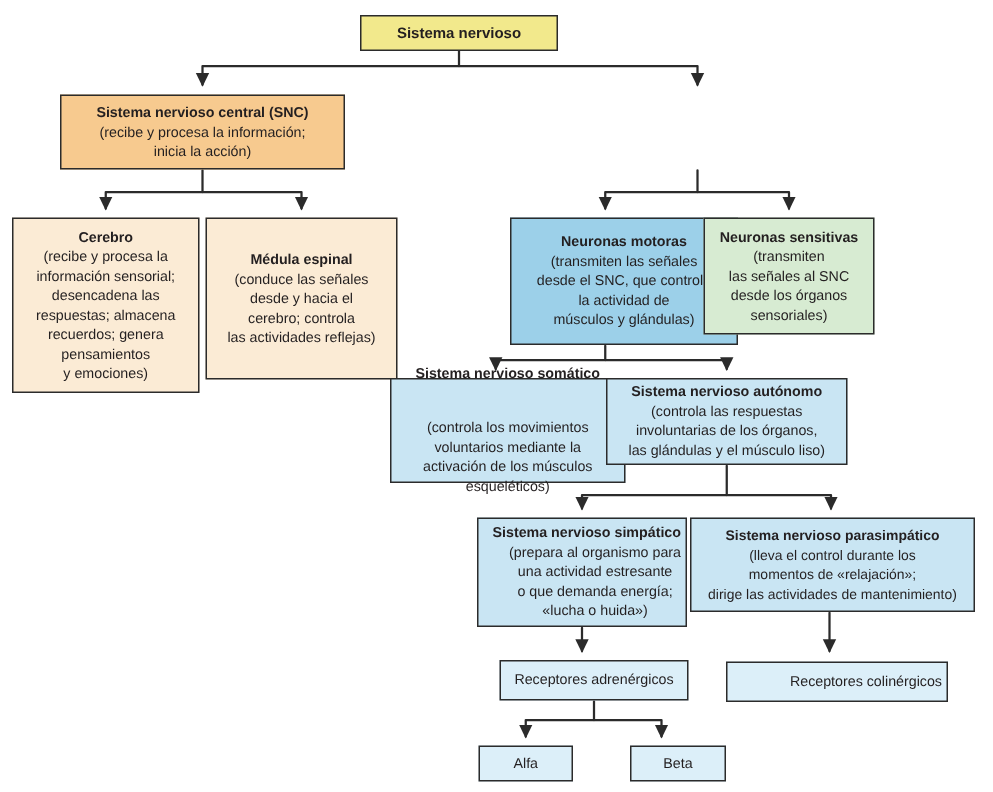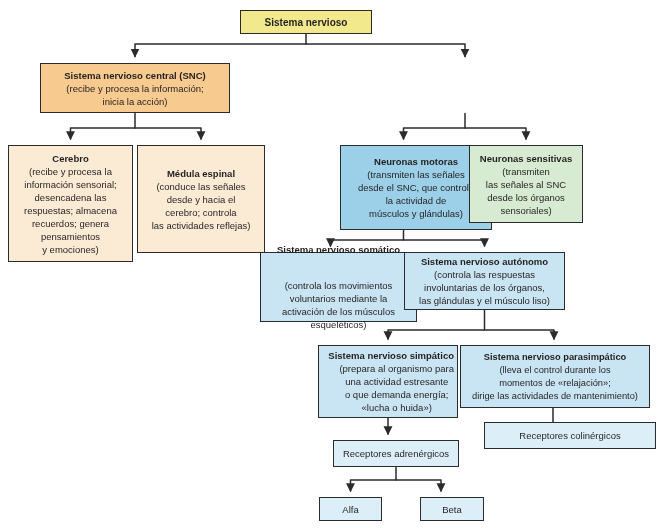--- a/index.html
+++ b/index.html
@@ -34,21 +34,21 @@
   .n-snp         {left:370px; top:63px;  width:190px; height:50px;}
   .n-cerebro     {left:8px;   top:145px; width:125px; height:117px;}
   .n-medula      {left:137px; top:145px; width:128px; height:108px;}
   .n-motoras     {left:340px; top:145px; width:152px; height:85px;}
   .n-sensitivas  {left:469px; top:145px; width:114px; height:78px;}
   .n-somatico    {left:260px; top:252px; width:157px; height:70px;gap:23px;}
   .n-autonomo    {left:404px; top:252px; width:161px; height:58px;}
   .n-simpatico   {left:318px; top:345px; width:140px; height:73px;align-items:flex-end;}
   .n-parasimp    {left:460px; top:345px; width:190px; height:63px; font-size:9.3px;}
   .n-radren      {left:333px; top:440px; width:126px; height:27px;}
-  .n-rcolin      {left:484px; top:422px; width:172px; height:27px;}
+  .n-rcolin      {left:484px; top:441px; width:148px; height:27px;align-items:flex-end;}
   .n-alfa        {left:319px; top:497px; width:63px;  height:24px;}
   .n-beta        {left:420px; top:497px; width:64px;  height:24px;}
 </style>
 </head>
 <body>
 
 <div id="canvas">
 
   <svg id="wires" width="662" height="528" viewBox="0 0 662 528">
     <defs>

